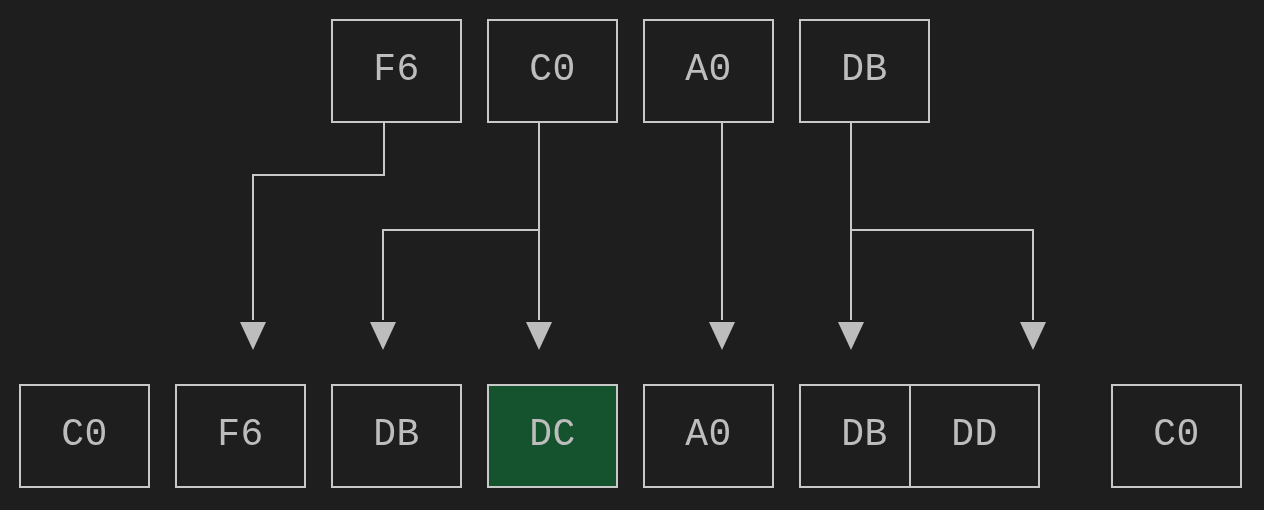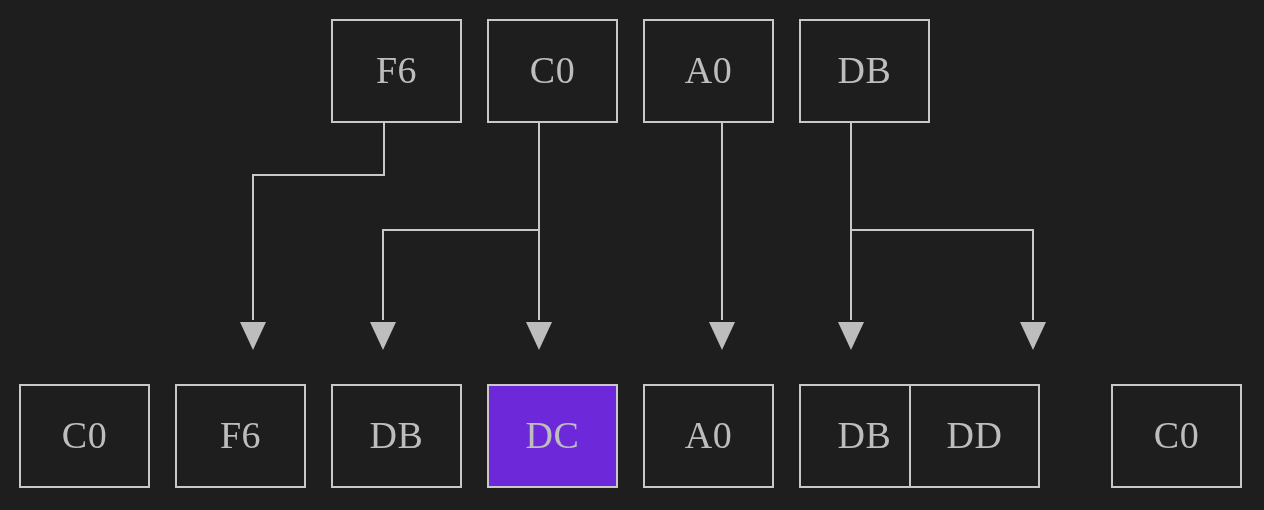--- a/index.html
+++ b/index.html
@@ -33,21 +33,21 @@
     box-sizing: border-box;
     border: 2px solid #c8c8c8;
     background: #1e1e1e;
     display: flex;
     align-items: center;
     justify-content: center;
     color: #bdbdbd;
     font-size: 38px;
     line-height: 1;
     letter-spacing: 0.5px;
-    font-family: Liberation Serif, serif;
+    font-family: Liberation Mono, monospace;
     user-select: none;
   }
   .node-label {
     display: block;
     color: #bdbdbd;
     transform: translateY(-1px);
   }
 </style>
 </head>
 <body>
@@ -84,21 +84,21 @@
       </div>
       <div class="node" style="left: 19px; top: 384px; width: 131px; height: 104px; border-color: rgb(200, 200, 200); background: rgb(30, 30, 30);">
         <span class="node-label" style="color: rgb(189, 189, 189);">C0</span>
       </div>
       <div class="node" style="left: 175px; top: 384px; width: 131px; height: 104px; border-color: rgb(200, 200, 200); background: rgb(30, 30, 30);">
         <span class="node-label" style="color: rgb(189, 189, 189);">F6</span>
       </div>
       <div class="node" style="left: 331px; top: 384px; width: 131px; height: 104px; border-color: rgb(200, 200, 200); background: rgb(30, 30, 30);">
         <span class="node-label" style="color: rgb(189, 189, 189);">DB</span>
       </div>
-      <div class="node" style="left: 487px; top: 384px; width: 131px; height: 104px; border-color: rgb(200, 200, 200); background: #6d28d9;">
+      <div class="node" style="left: 487px; top: 384px; width: 131px; height: 104px; border-color: rgb(200, 200, 200); background: #14532d;">
         <span class="node-label" style="color: rgb(189, 189, 189);">DC</span>
       </div>
       <div class="node" style="left: 643px; top: 384px; width: 131px; height: 104px; border-color: rgb(200, 200, 200); background: rgb(30, 30, 30);">
         <span class="node-label" style="color: rgb(189, 189, 189);">A0</span>
       </div>
       <div class="node" style="left: 799px; top: 384px; width: 131px; height: 104px; border-color: rgb(200, 200, 200); background: rgb(30, 30, 30);">
         <span class="node-label" style="color: rgb(189, 189, 189);">DB</span>
       </div>
       <div class="node" style="left: 909px; top: 384px; width: 131px; height: 104px; border-color: rgb(200, 200, 200); background: rgb(30, 30, 30);">
         <span class="node-label" style="color: rgb(189, 189, 189);">DD</span>

